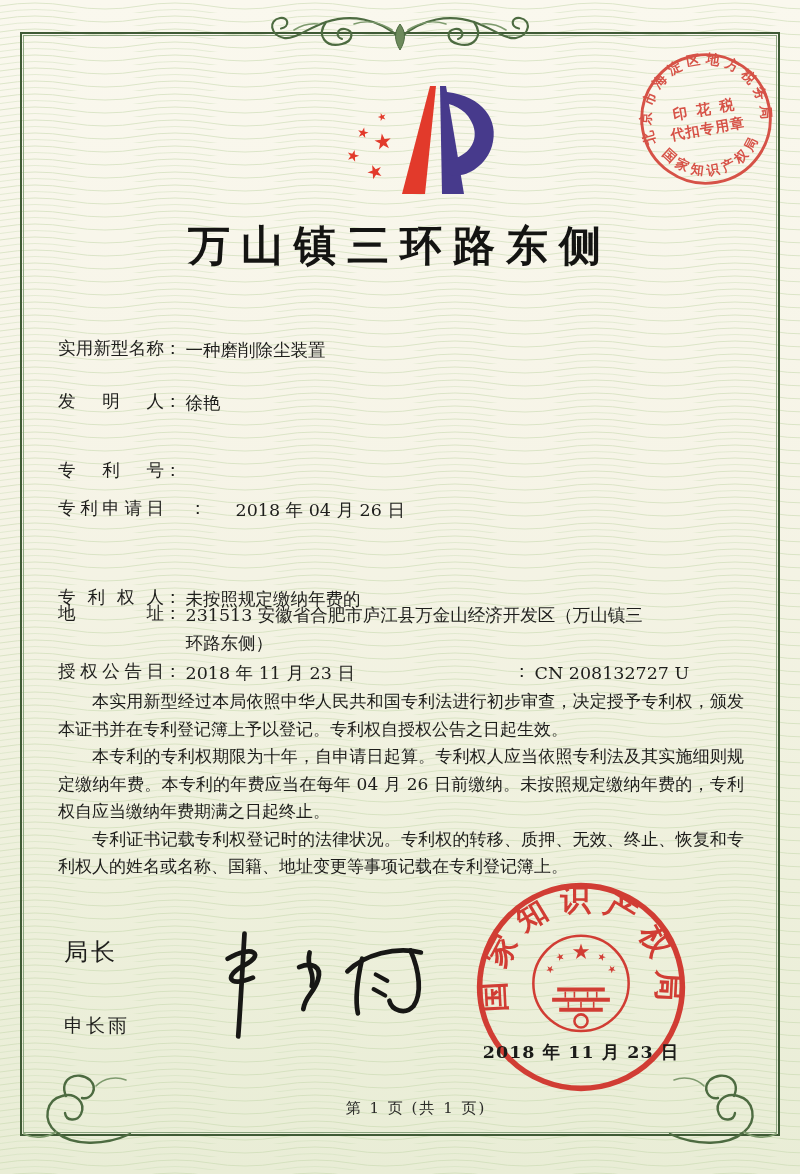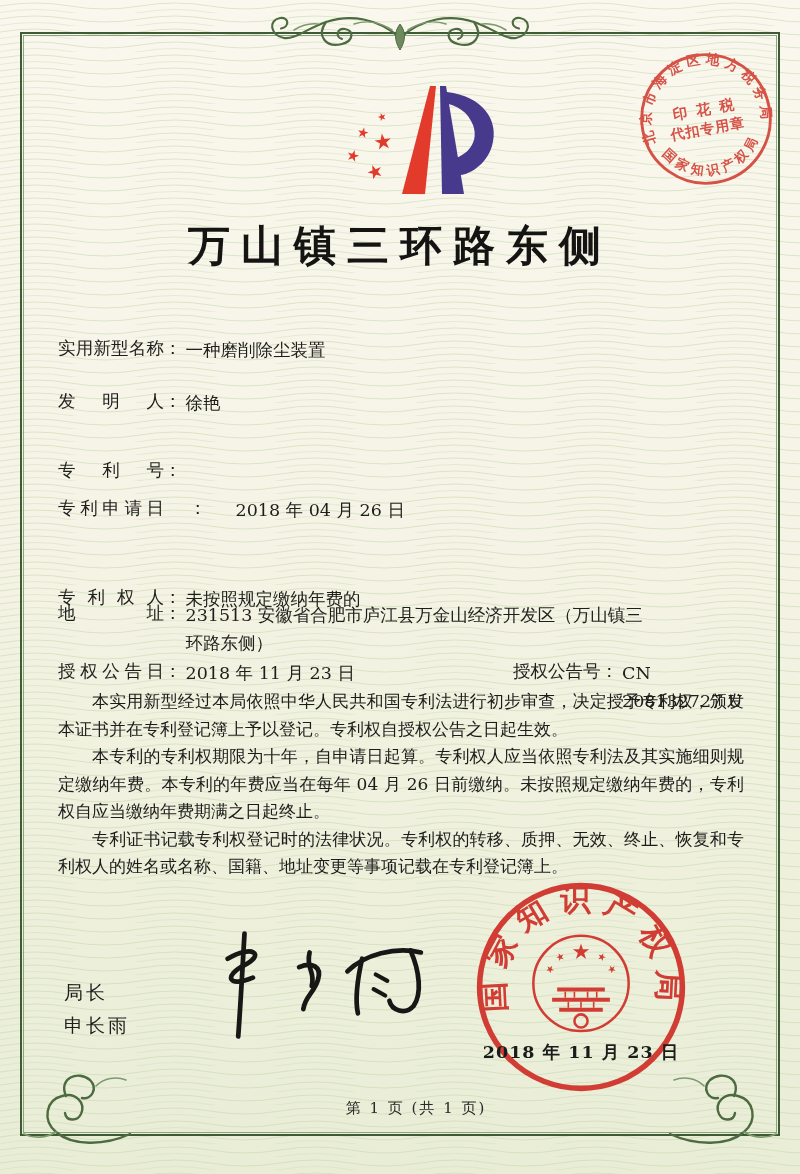--- a/index.html
+++ b/index.html
@@ -49,21 +49,21 @@
   .value-wrap{max-width:470px;}
   .row2-pair{position:absolute;left:455px;top:0;display:flex;font-size:17.5px;}
   .row2-pair .field-label{width:100px;}
 
   .body-text{
     position:absolute;left:58px;top:688px;width:686px;
     font-size:17px;line-height:27.5px;text-align:justify;color:#1c1c1a;
   }
   .body-text p{margin:0;text-indent:2em;}
 
-  .signer-title{position:absolute;left:64px;top:980px;font-size:19px;letter-spacing:3px;}
+  .signer-title{position:absolute;left:64px;top:936px;font-size:24px;letter-spacing:3px;}
   .signer-name{position:absolute;left:64px;top:1013px;font-size:19px;letter-spacing:3px;}
   .signature{position:absolute;left:192px;top:926px;width:252px;height:118px;}
 
   .seal{position:absolute;left:472px;top:878px;width:218px;height:218px;opacity:.95;}
   .seal-date{
     position:absolute;left:472px;top:1040px;width:218px;
     text-align:center;font-size:17.5px;font-weight:700;color:#1b1b19;
     letter-spacing:1px;z-index:4;
   }
   .page-footer{
@@ -180,21 +180,20 @@
     <div class="field-row" style="top:601px;">
       <span class="field-label">地址</span>
         <span class="field-colon">：</span>
       <span class="field-value value-wrap">231513 安徽省合肥市庐江县万金山经济开发区（万山镇三环路东侧）</span>
     </div>
     <div class="field-row" style="top:659px;width:686px;">
       <span class="field-label">授权公告日</span>
         <span class="field-colon">：</span>
       <span class="field-value">2018 年 11 月 23 日</span>
       <span class="row2-pair">
-        <span class="field-label">授权公告号</span>
           <span class="field-colon">：</span>
         <span class="field-value">CN 208132727 U</span>
       </span>
     </div>
 
     <div class="body-text">
       <p>本实用新型经过本局依照中华人民共和国专利法进行初步审查，决定授予专利权，颁发本证书并在专利登记簿上予以登记。专利权自授权公告之日起生效。</p>
       <p>本专利的专利权期限为十年，自申请日起算。专利权人应当依照专利法及其实施细则规定缴纳年费。本专利的年费应当在每年 04 月 26 日前缴纳。未按照规定缴纳年费的，专利权自应当缴纳年费期满之日起终止。</p>
       <p>专利证书记载专利权登记时的法律状况。专利权的转移、质押、无效、终止、恢复和专利权人的姓名或名称、国籍、地址变更等事项记载在专利登记簿上。</p>
     </div>

